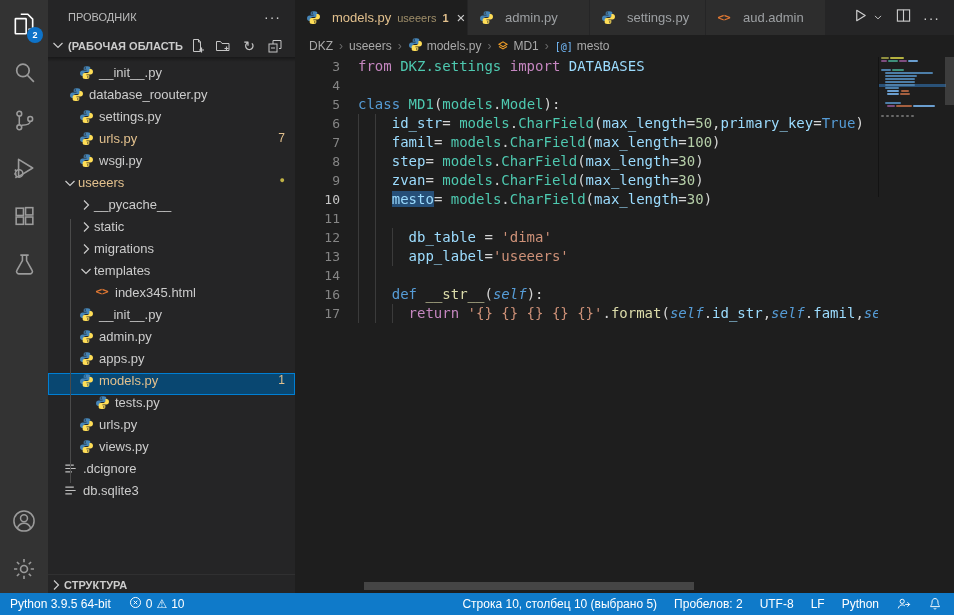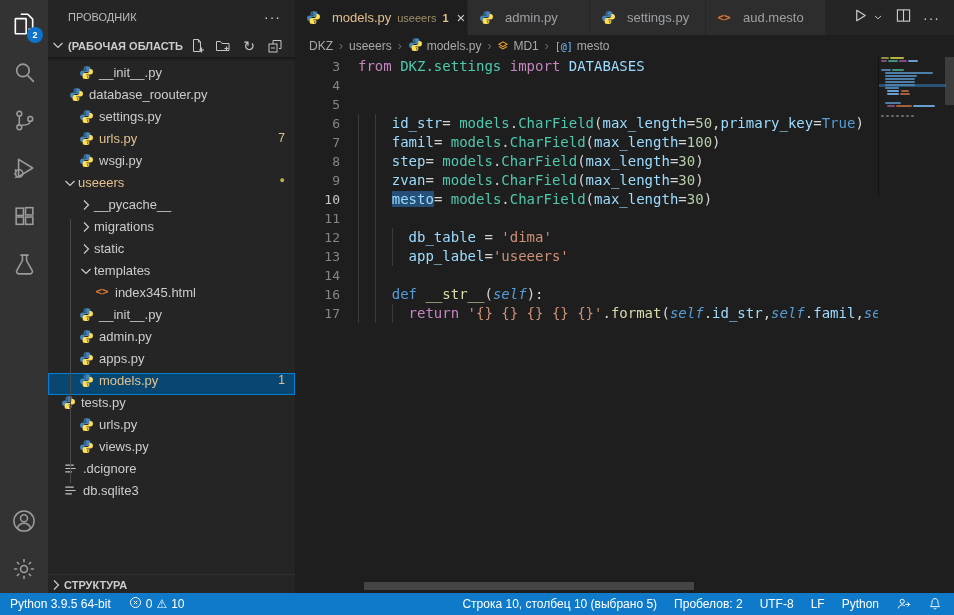--- a/index.html
+++ b/index.html
@@ -259,29 +259,29 @@
             </svg>
           </span>
           <span class="tlabel" style="color:#cccccc">__pycache__</span>
         </div>
         <div class="trow" style="padding-left:30px">
           <span class="chev-wrap">
             <svg width="16" height="16" viewBox="0 0 16 16">
               <path d="M6 3.5L10.5 8 6 12.5" stroke="#cccccc" stroke-width="1.2" fill="none"></path>
             </svg>
           </span>
-          <span class="tlabel" style="color:#cccccc">migrations</span>
+          <span class="tlabel" style="color:#cccccc">static</span>
         </div>
         <div class="trow" style="padding-left:30px">
           <span class="chev-wrap">
             <svg width="16" height="16" viewBox="0 0 16 16">
               <path d="M6 3.5L10.5 8 6 12.5" stroke="#cccccc" stroke-width="1.2" fill="none"></path>
             </svg>
           </span>
-          <span class="tlabel" style="color:#cccccc">static</span>
+          <span class="tlabel" style="color:#cccccc">migrations</span>
         </div>
         <div class="trow" style="padding-left:30px">
           <span class="chev-wrap">
             <svg width="16" height="16" viewBox="0 0 16 16">
               <path d="M3.5 6l4.5 4.5L12.5 6" stroke="#cccccc" stroke-width="1.2" fill="none"></path>
             </svg>
           </span>
           <span class="tlabel" style="color:#cccccc">templates</span>
         </div>
         <div class="trow" style="padding-left:46px">
@@ -320,21 +320,21 @@
         <div class="trow sel" style="padding-left:30px">
           <span class="fico-wrap">
             <svg width="15" height="15" viewBox="0 0 16 16">
               <path fill="#4584b6" d="M7.9 1.2c-2.3 0-2.9.9-2.9 2.1v1.8h3.1v.7H3.7c-1.4 0-2.6 1-2.6 2.9 0 1.9 1 3 2.4 3h1.4v-1.9c0-1.3 1-2.4 2.3-2.4h3c1.1 0 1.9-.9 1.9-2V3.3c0-1.2-.7-2.1-2.9-2.1H7.9zM6.6 2.4c.4 0 .8.4.8.8s-.4.8-.8.8-.8-.4-.8-.8.4-.8.8-.8z"></path>
               <path fill="#ffde57" d="M8.1 14.8c2.3 0 2.9-.9 2.9-2.1v-1.8H7.9v-.7h4.4c1.4 0 2.6-1 2.6-2.9 0-1.9-1-3-2.4-3h-1.4v1.9c0 1.3-1 2.4-2.3 2.4h-3c-1.1 0-1.9.9-1.9 2v2.1c0 1.2.7 2.1 2.9 2.1h1.2zM9.4 13.6c-.4 0-.8-.4-.8-.8s.4-.8.8-.8.8.4.8.8-.4.8-.8.8z"></path>
             </svg>
           </span>
           <span class="tlabel" style="color:#e2c08d">models.py</span>
           <span class="tbadge">1</span>
         </div>
-        <div class="trow" style="padding-left:12px">
+        <div class="trow" style="padding-left:46px">
           <span class="fico-wrap">
             <svg width="15" height="15" viewBox="0 0 16 16">
               <path fill="#4584b6" d="M7.9 1.2c-2.3 0-2.9.9-2.9 2.1v1.8h3.1v.7H3.7c-1.4 0-2.6 1-2.6 2.9 0 1.9 1 3 2.4 3h1.4v-1.9c0-1.3 1-2.4 2.3-2.4h3c1.1 0 1.9-.9 1.9-2V3.3c0-1.2-.7-2.1-2.9-2.1H7.9zM6.6 2.4c.4 0 .8.4.8.8s-.4.8-.8.8-.8-.4-.8-.8.4-.8.8-.8z"></path>
               <path fill="#ffde57" d="M8.1 14.8c2.3 0 2.9-.9 2.9-2.1v-1.8H7.9v-.7h4.4c1.4 0 2.6-1 2.6-2.9 0-1.9-1-3-2.4-3h-1.4v1.9c0 1.3-1 2.4-2.3 2.4h-3c-1.1 0-1.9.9-1.9 2v2.1c0 1.2.7 2.1 2.9 2.1h1.2zM9.4 13.6c-.4 0-.8-.4-.8-.8s.4-.8.8-.8.8.4.8.8-.4.8-.8.8z"></path>
             </svg>
           </span>
           <span class="tlabel" style="color:#cccccc">tests.py</span>
         </div>
         <div class="trow" style="padding-left:30px">
           <span class="fico-wrap">
@@ -411,21 +411,21 @@
               <path fill="#4584b6" d="M7.9 1.2c-2.3 0-2.9.9-2.9 2.1v1.8h3.1v.7H3.7c-1.4 0-2.6 1-2.6 2.9 0 1.9 1 3 2.4 3h1.4v-1.9c0-1.3 1-2.4 2.3-2.4h3c1.1 0 1.9-.9 1.9-2V3.3c0-1.2-.7-2.1-2.9-2.1H7.9zM6.6 2.4c.4 0 .8.4.8.8s-.4.8-.8.8-.8-.4-.8-.8.4-.8.8-.8z"></path>
               <path fill="#ffde57" d="M8.1 14.8c2.3 0 2.9-.9 2.9-2.1v-1.8H7.9v-.7h4.4c1.4 0 2.6-1 2.6-2.9 0-1.9-1-3-2.4-3h-1.4v1.9c0 1.3-1 2.4-2.3 2.4h-3c-1.1 0-1.9.9-1.9 2v2.1c0 1.2.7 2.1 2.9 2.1h1.2zM9.4 13.6c-.4 0-.8-.4-.8-.8s.4-.8.8-.8.8.4.8.8-.4.8-.8.8z"></path>
             </svg>
           </span>
           <span>settings.py</span>
         </div>
         <div class="tab" style="width:120px">
           <span class="fico-wrap">
             <span class="htmlico">&lt;&gt;</span>
           </span>
-          <span>aud.mesto</span>
+          <span>aud.admin</span>
         </div>
         <div class="tab-actions">
   <span><svg width="15" height="15" viewBox="0 0 16 16">
               <path d="M4 2.5l9 5.5-9 5.5z" fill="none" stroke="#cccccc" stroke-width="1.3" stroke-linejoin="round"></path>
             </svg></span>
   <span style="margin-left:-8px;"><svg width="12" height="12" viewBox="0 0 16 16">
               <path d="M4 6.5l4 4 4-4" stroke="#cccccc" stroke-width="1.3" fill="none"></path>
             </svg></span>
   <span><svg width="15" height="15" viewBox="0 0 16 16">
               <rect x="1.5" y="2" width="13" height="12" fill="none" stroke="#cccccc" stroke-width="1.2"></rect>
@@ -460,21 +460,21 @@
         <span class="bc-sep">›</span>
         <span class="bc-item">
           <span class="bc-ico"><span class="fldico">[@]</span></span>
           <span>mesto</span>
         </span>
       </div>
     <div class="editor">
       <div class="lines" id="lines">
           <div class="cline"><span class="ln">3</span><span class="ctext"><span class="k">from</span><span class="p"> </span><span class="t">DKZ.settings</span><span class="p"> </span><span class="k">import</span><span class="p"> </span><span class="v">DATABASES</span></span></div>
           <div class="cline"><span class="ln">4</span><span class="ctext"></span></div>
-          <div class="cline"><span class="ln">5</span></div>
+          <div class="cline"><span class="ln">5</span><span class="ctext"><span class="b">class</span><span class="p"> </span><span class="t">MD1</span><span class="p">(</span><span class="t">models</span><span class="p">.</span><span class="t">Model</span><span class="p">):</span></span></div>
           <div class="cline"><span class="ln">6</span><div class="guide" style="left:63px"></div><div class="guide" style="left:79.86px"></div><span class="ctext"><span class="p">    </span><span class="v">id_str</span><span class="p">= </span><span class="t">models</span><span class="p">.</span><span class="t">CharField</span><span class="p">(</span><span class="v">max_length</span><span class="p">=</span><span class="n">50</span><span class="p">,</span><span class="v">primary_key</span><span class="p">=</span><span class="b">True</span><span class="p">)</span></span></div>
           <div class="cline"><span class="ln">7</span><div class="guide" style="left:63px"></div><div class="guide" style="left:79.86px"></div><span class="ctext"><span class="p">    </span><span class="v">famil</span><span class="p">= </span><span class="t">models</span><span class="p">.</span><span class="t">CharField</span><span class="p">(</span><span class="v">max_length</span><span class="p">=</span><span class="n">100</span><span class="p">)</span></span></div>
           <div class="cline"><span class="ln">8</span><div class="guide" style="left:63px"></div><div class="guide" style="left:79.86px"></div><span class="ctext"><span class="p">    </span><span class="v">step</span><span class="p">= </span><span class="t">models</span><span class="p">.</span><span class="t">CharField</span><span class="p">(</span><span class="v">max_length</span><span class="p">=</span><span class="n">30</span><span class="p">)</span></span></div>
           <div class="cline"><span class="ln">9</span><div class="guide" style="left:63px"></div><div class="guide" style="left:79.86px"></div><span class="ctext"><span class="p">    </span><span class="v">zvan</span><span class="p">= </span><span class="t">models</span><span class="p">.</span><span class="t">CharField</span><span class="p">(</span><span class="v">max_length</span><span class="p">=</span><span class="n">30</span><span class="p">)</span></span></div>
           <div class="cline"><span class="ln active">10</span><div class="guide" style="left:63px"></div><div class="guide" style="left:79.86px"></div><span class="ctext"><span class="p">    </span><span class="vsel">mesto</span><span class="p">= </span><span class="t">models</span><span class="p">.</span><span class="t">CharField</span><span class="p">(</span><span class="v">max_length</span><span class="p">=</span><span class="n">30</span><span class="p">)</span></span></div>
           <div class="cline"><span class="ln">11</span><div class="guide" style="left:63px"></div><div class="guide" style="left:79.86px"></div></div>
           <div class="cline"><span class="ln">12</span><div class="guide" style="left:63px"></div><div class="guide" style="left:79.86px"></div><div class="guide" style="left:96.72px"></div><span class="ctext"><span class="p">      </span><span class="v">db_table</span><span class="p"> = </span><span class="s">'dima'</span></span></div>
           <div class="cline"><span class="ln">13</span><div class="guide" style="left:63px"></div><div class="guide" style="left:79.86px"></div><div class="guide" style="left:96.72px"></div><span class="ctext"><span class="p">      </span><span class="v">app_label</span><span class="p">=</span><span class="s">'useeers'</span></span></div>
           <div class="cline"><span class="ln">14</span><div class="guide" style="left:63px"></div><div class="guide" style="left:79.86px"></div><span class="ctext"></span></div>
           <div class="cline"><span class="ln">16</span><div class="guide" style="left:63px"></div><div class="guide" style="left:79.86px"></div><span class="ctext"><span class="p">    </span><span class="b">def</span><span class="p"> </span><span class="f">__str__</span><span class="p">(</span><span class="sf">self</span><span class="p">):</span></span></div>

